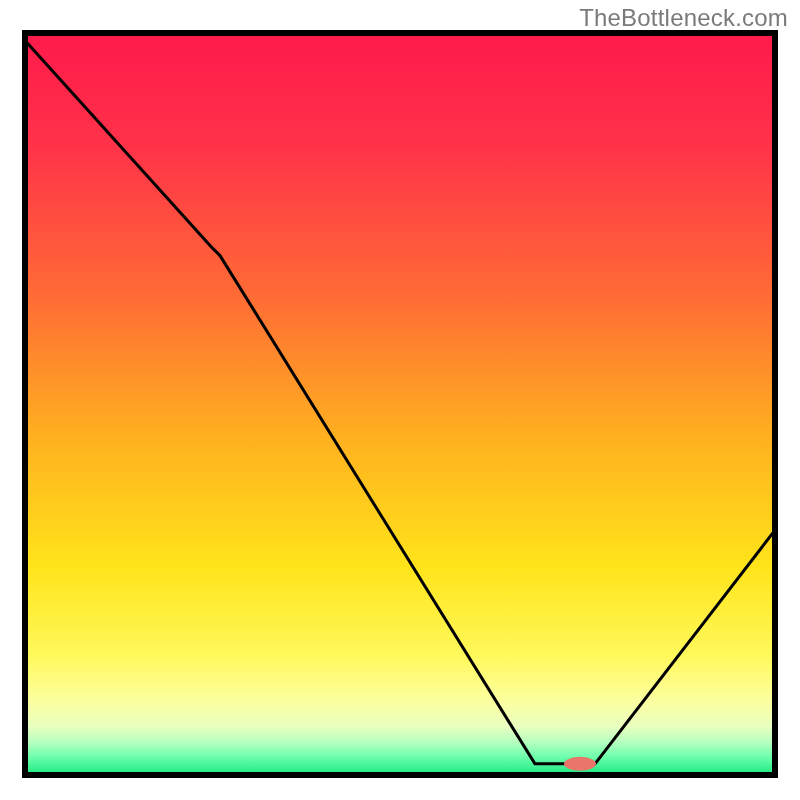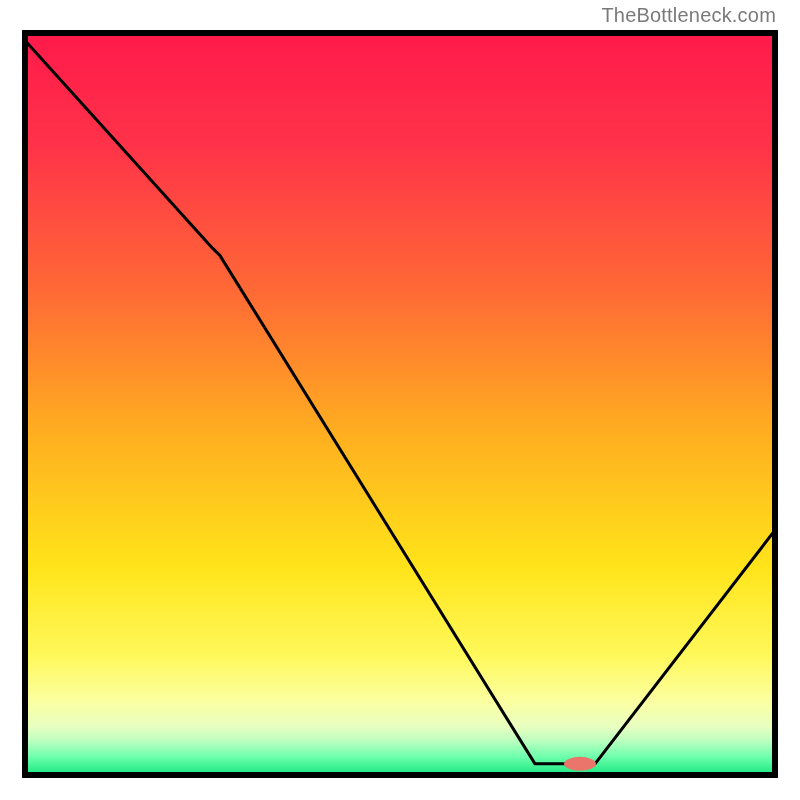--- a/index.html
+++ b/index.html
@@ -11,22 +11,22 @@
     font-family: Arial, Helvetica, sans-serif;
   }
   .frame {
     position: relative;
     width: 800px;
     height: 800px;
   }
   .watermark {
     position: absolute;
     top: 4px;
-    right: 24px;
-    font-size: 20px;
+    right: 12px;
+    font-size: 24px;
     font-weight: 400;
     color: #7a7a7a;
     letter-spacing: 0.2px;
     z-index: 10;
   }
   svg {
     display: block;
   }
 </style>
 </head>

